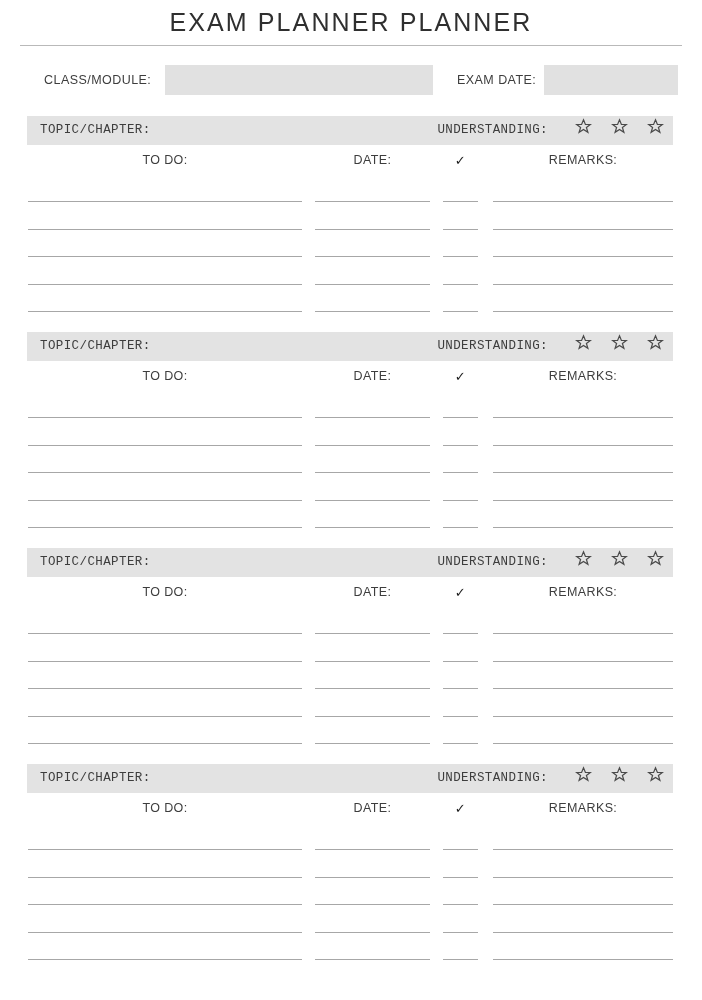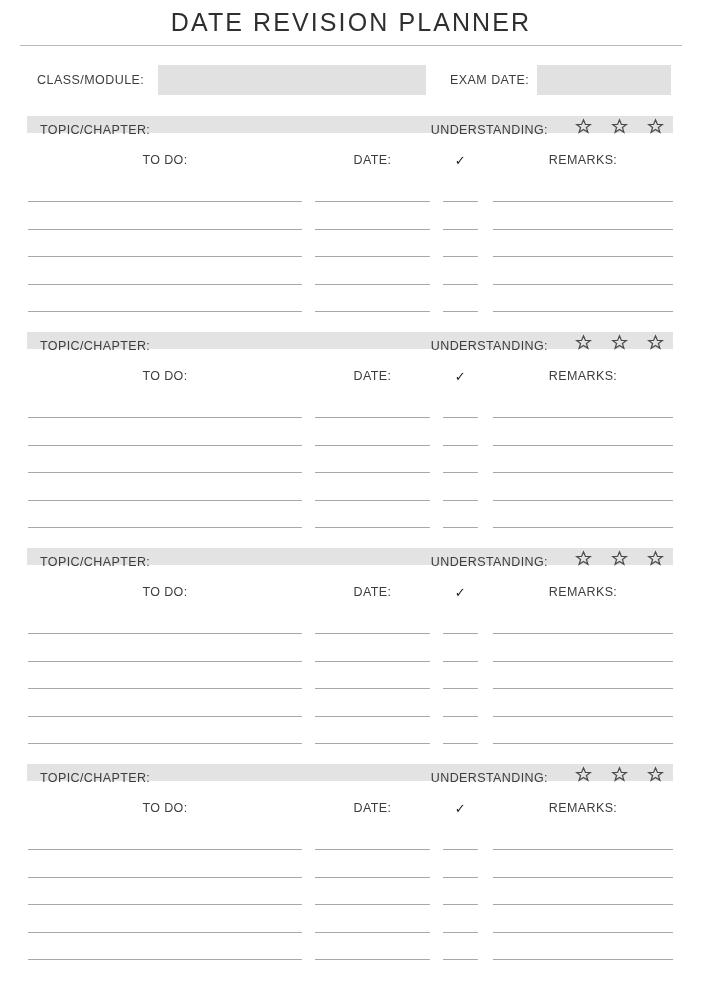--- a/index.html
+++ b/index.html
@@ -44,21 +44,21 @@
     left: 20px;
     width: 662px;
     height: 1px;
     background: #b9b9b9;
   }
 
   
   .meta-row {
     position: absolute;
     top: 65px;
-    left: 0;
+    left: 7px;
     width: 580px;
     height: 32px;
     padding-left: 40px;
   }
   .meta-label {
     position: absolute;
     font-size: 12.5px;
     letter-spacing: 0.45px;
     color: #3d3d3d;
     top: 8px;
@@ -75,22 +75,23 @@
   #date-label  { left: 450px; }
   #date-box    { left: 537px; width: 134px; }
 
   
   .section { position: absolute; left: 0; width: 702px; }
 
   .band {
     position: absolute;
     left: 27px;
     width: 646px;
-    height: 17px;
+    height: 29px;
     background: #e3e3e3;
+    font-family: Liberation Mono, monospace;
   }
   .band-label {
     position: absolute;
     left: 13px;
     top: 7px;
     font-size: 12.5px;
     letter-spacing: 0.4px;
     color: #3d3d3d;
     white-space: nowrap;
   }
@@ -154,21 +155,21 @@
     font-size: 10.5px;
     color: #8d8d8d;
     letter-spacing: 0.3px;
   }
 </style>
 </head>
 <body>
 
 <div class="page">
 
-  <div class="title">DATE REVISION PLANNER</div>
+  <div class="title">EXAM PLANNER PLANNER</div>
   <div class="title-rule"></div>
 
   <div class="meta-row">
     <div class="meta-label" id="class-label">CLASS/MODULE:</div>
     <div class="meta-box" id="class-box"></div>
     <div class="meta-label" id="date-label">EXAM DATE:</div>
     <div class="meta-box" id="date-box"></div>
   </div>
 
   <div id="sections-root">

